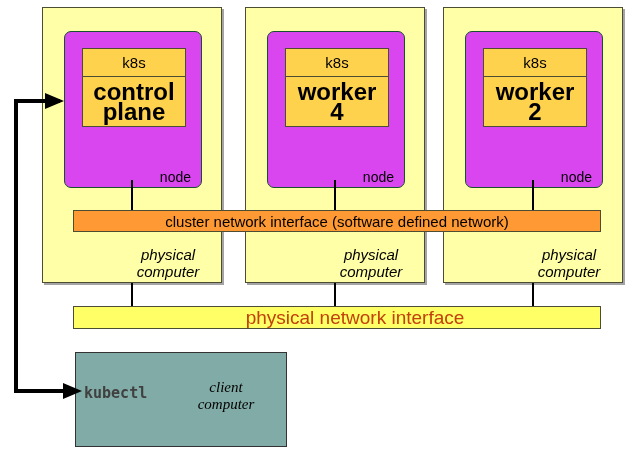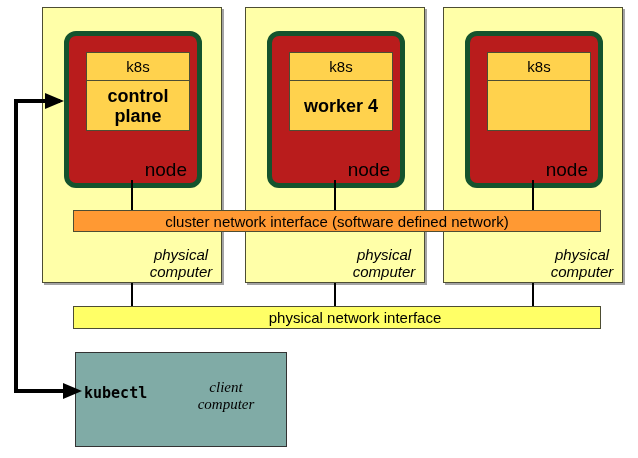--- a/index.html
+++ b/index.html
@@ -24,43 +24,43 @@
   
   .phys-computer {
     position: absolute;
     background: #ffffa8;
     border: 1px solid #4d4d33;
     box-sizing: border-box;
     box-shadow: 2px 2px 0 rgba(90,90,90,0.55);
   }
   .phys-label {
     position: absolute;
-    left: 17px;
+    left: 4px;
     width: 100%;
     text-align: center;
     font-style: italic;
     font-size: 15px;
     line-height: 17px;
     color: #000;
     padding-left: 32px;
   }
 
   
   .node-box {
     position: absolute;
-    background: #b91c1c;
-    border: 5px solid #14532d;
-    border-radius: 12px;
+    background: #d946ef;
+    border: 1px solid #14532d;
+    border-radius: 7px;
     box-sizing: border-box;
   }
   .node-label {
     position: absolute;
     right: 10px;
     bottom: 2px;
-    font-size: 19px;
+    font-size: 14px;
     color: #000;
   }
 
   
   .k8s-stack {
     position: absolute;
     border: 1px solid #4d4d33;
     background: #ffd24d;
     box-sizing: border-box;
   }
@@ -74,21 +74,21 @@
     font-size: 15px;
     color: #000;
   }
   .k8s-bottom {
     height: 50px;
     box-sizing: border-box;
     display: flex;
     align-items: center;
     justify-content: center;
     text-align: center;
-    font-size: 18px;
+    font-size: 24px;
     font-weight: bold;
     line-height: 20px;
     color: #000;
     padding: 0 2px;
   }
 
   
   .cluster-bar {
     position: absolute;
     background: #ff9933;
@@ -102,39 +102,39 @@
     z-index: 5;
   }
   .phys-net-bar {
     position: absolute;
     background: #ffff66;
     border: 1px solid #4d4d33;
     box-sizing: border-box;
     display: flex;
     align-items: center;
     justify-content: center;
-    font-size: 15px;
-    color: #000000;
+    font-size: 19px;
+    color: #c2410c;
     z-index: 5;
     padding-left: 36px;
   }
 
   
   .client-box {
     position: absolute;
     background: #80aba6;
     border: 1px solid #333333;
     box-sizing: border-box;
   }
   .kubectl-text {
     position: absolute;
     font-family: "DejaVu Sans Mono", "Liberation Mono", monospace;
     font-weight: bold;
     font-size: 15px;
-    color: #000000;
+    color: #404040;
   }
   .client-text {
     position: absolute;
     font-style: italic;
     font-size: 15px;
     line-height: 17px;
     color: #000;
     text-align: center;
   }
 
@@ -181,20 +181,21 @@
     <div class="phys-label" style="top:238px;">
       <div>physical</div>
       <div>computer</div>
     </div>
   </div>
 
   <div class="phys-computer" style="left:443px; top:7px; width:180px; height:276px;">
     <div class="node-box" style="left:21px; top:23px; width:138px; height:157px;">
       <div class="k8s-stack" style="left:17px; top:16px; width:104px; height:79px;">
         <div class="k8s-top">k8s</div>
+        <div class="k8s-bottom">worker 2</div>
       </div>
       <div class="node-label">node</div>
     </div>
     <div class="phys-label" style="top:238px;">
       <div>physical</div>
       <div>computer</div>
     </div>
   </div>
 
   <div class="conn" style="left:131px; top:180px; width:2px; height:31px;"></div>

